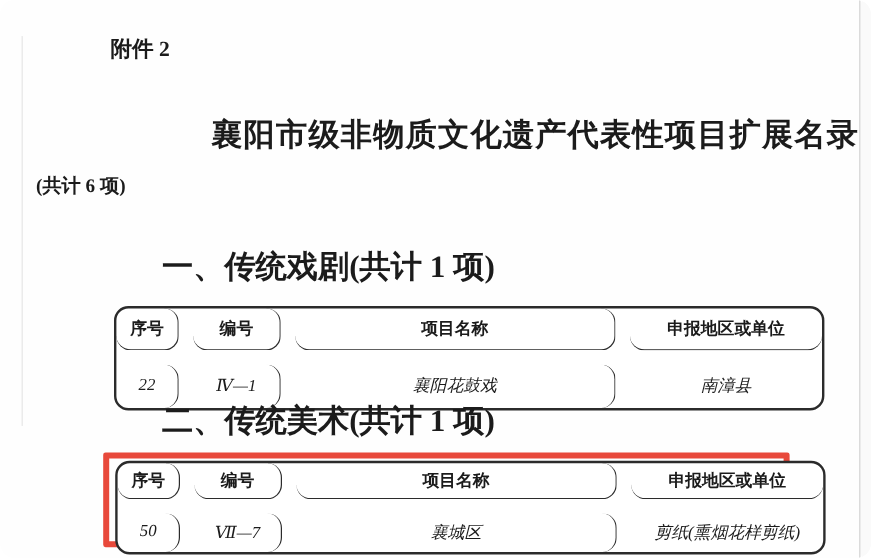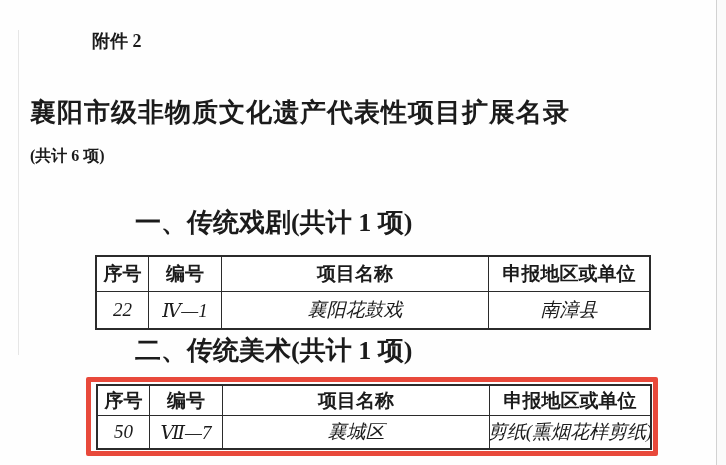--- a/index.html
+++ b/index.html
@@ -1,15 +1,15 @@
 <!DOCTYPE html>
 <html><head>
 <meta charset="utf-8">
 <style>
-  * { margin:0; padding:0; box-sizing:content-box; }
+  * { margin:0; padding:0; box-sizing:content-box;border-radius:12px; }
   html,body { background:#ffffff; }
   .page {
     position:relative;
     width:726px; height:465px;
     background:#fefefe;
     overflow:hidden;
     font-family:"Liberation Serif","DejaVu Serif",serif;
     color:#1b1b1b;
   }
   .edge-left {
@@ -23,41 +23,42 @@
   .edge-right-strip {
     position:absolute; left:717px; top:0; width:9px; height:465px;
     background:#fafafa;
   }
   .attachment {
     position:absolute; left:92px; top:29px;
     font-size:18px; font-weight:bold; line-height:24px;
   }
   .title {
     position:absolute; left:30px; top:96px; width:686px;
-    text-align:left; font-size:26px; font-weight:bold;
+    text-align:right; font-size:26px; font-weight:bold;
     letter-spacing:1px; line-height:34px;
   }
   .subtitle {
     position:absolute; left:30px; top:144px; width:686px;
     font-size:16px; font-weight:600;
     line-height:24px;
   }
   .section-heading {
     position:absolute; left:135px;
     font-size:26px; font-weight:bold; line-height:24px;
   }
   .heading-1 { top:211px; }
   .heading-2 { top:339px; }
   .doc-table {
     position:absolute; left:95px;
     display:grid;
     grid-template-columns:52px 73px 267px 160px;
     border:2px solid #2b2b2b;
     background:#fff;
-    font-size:19px;
+    font-size:14px;
+    gap:12px;
   }
   .table-1 { top:255px; grid-template-rows:35px 36px; }
   .table-2 { top:384px; left:96px; grid-template-rows:30px 32px; }
   .doc-table > div {
     display:flex; align-items:center; justify-content:center;
     border-right:1px solid #2b2b2b;
     border-bottom:1px solid #2b2b2b;
     overflow:hidden; white-space:nowrap;
   }
   .doc-table > div:nth-child(4n) { border-right:none; }

